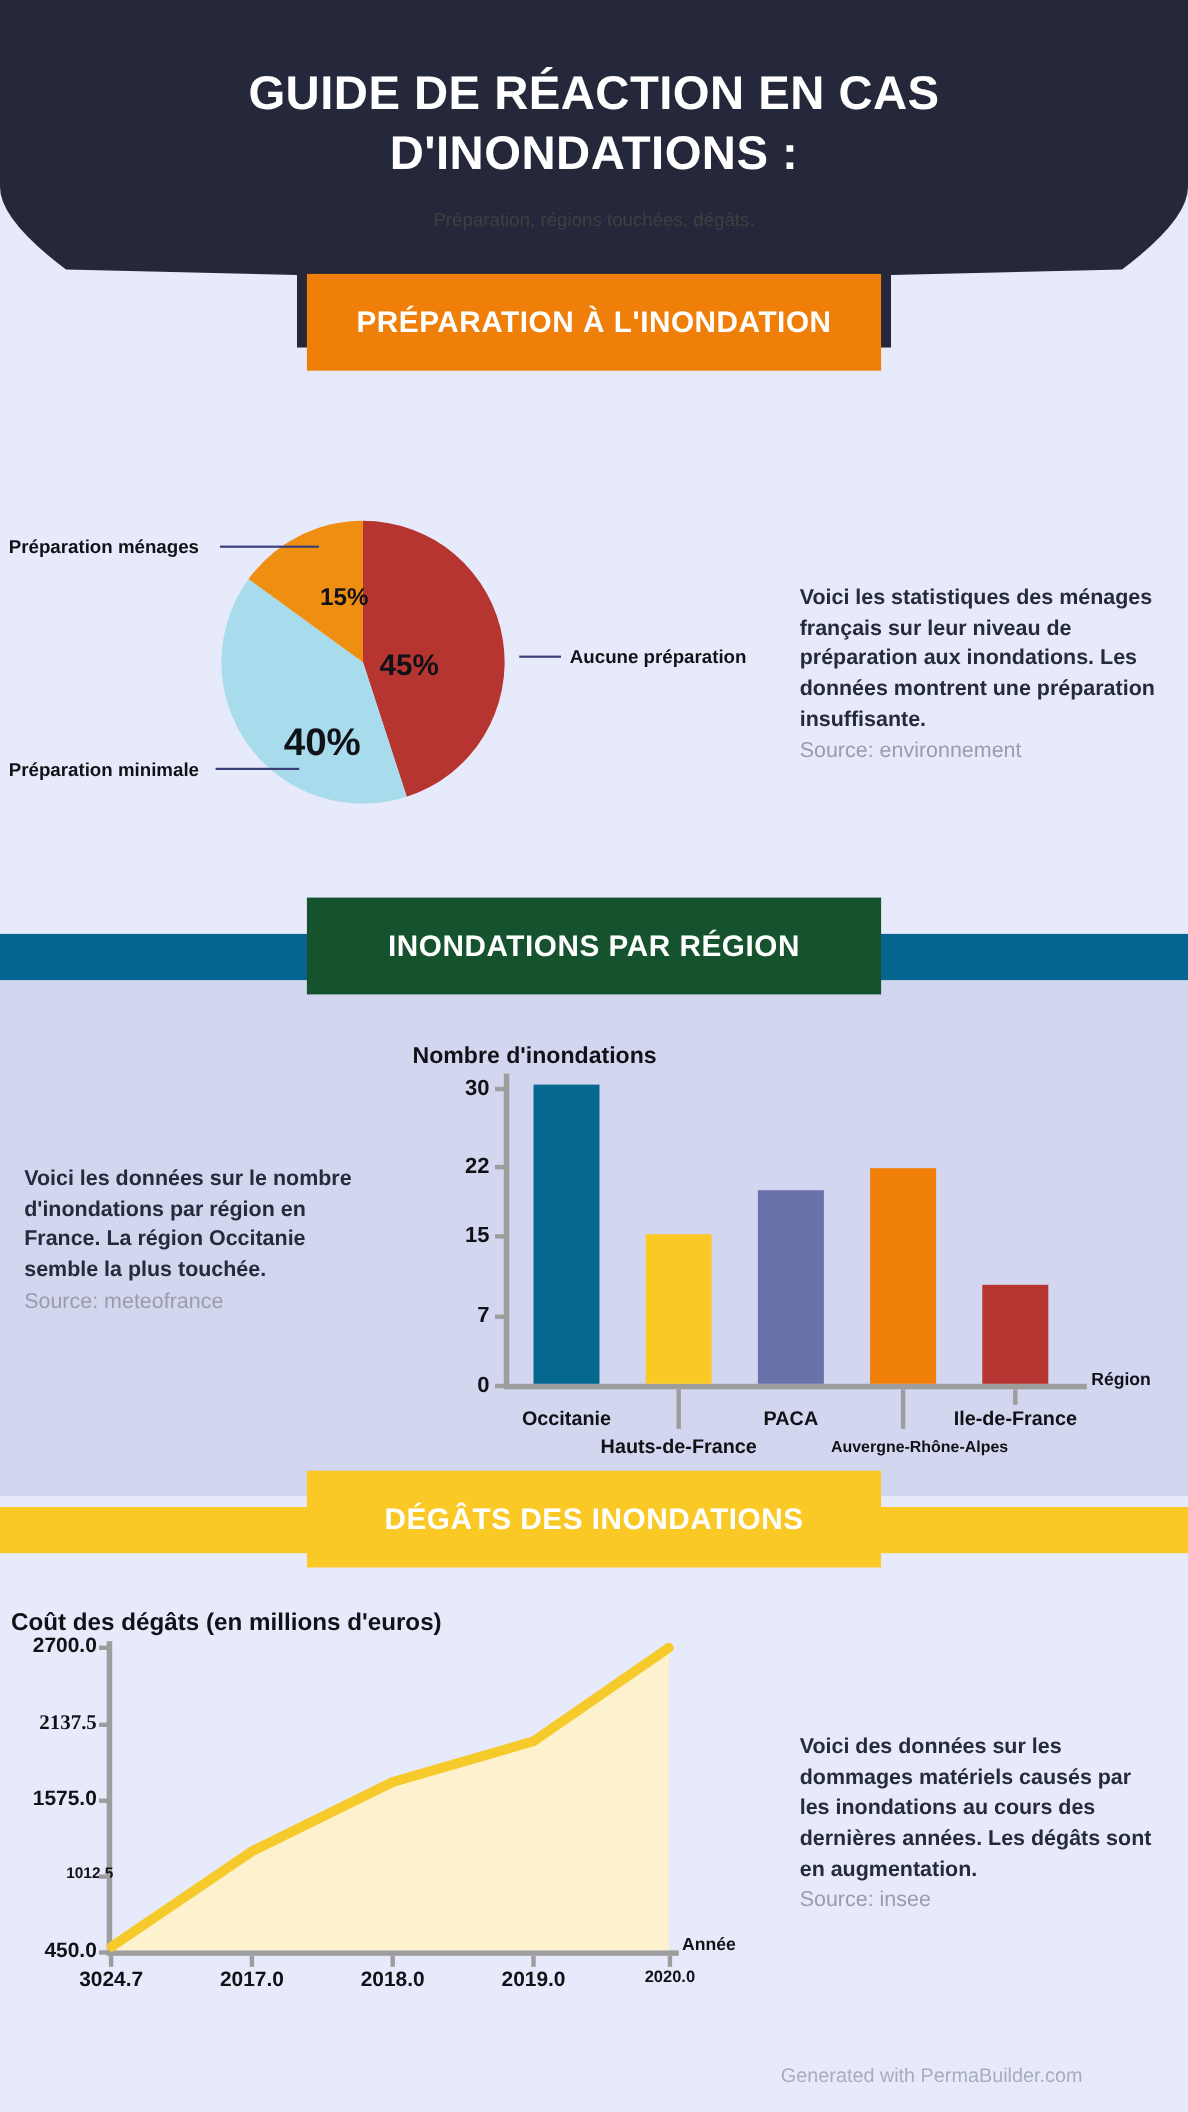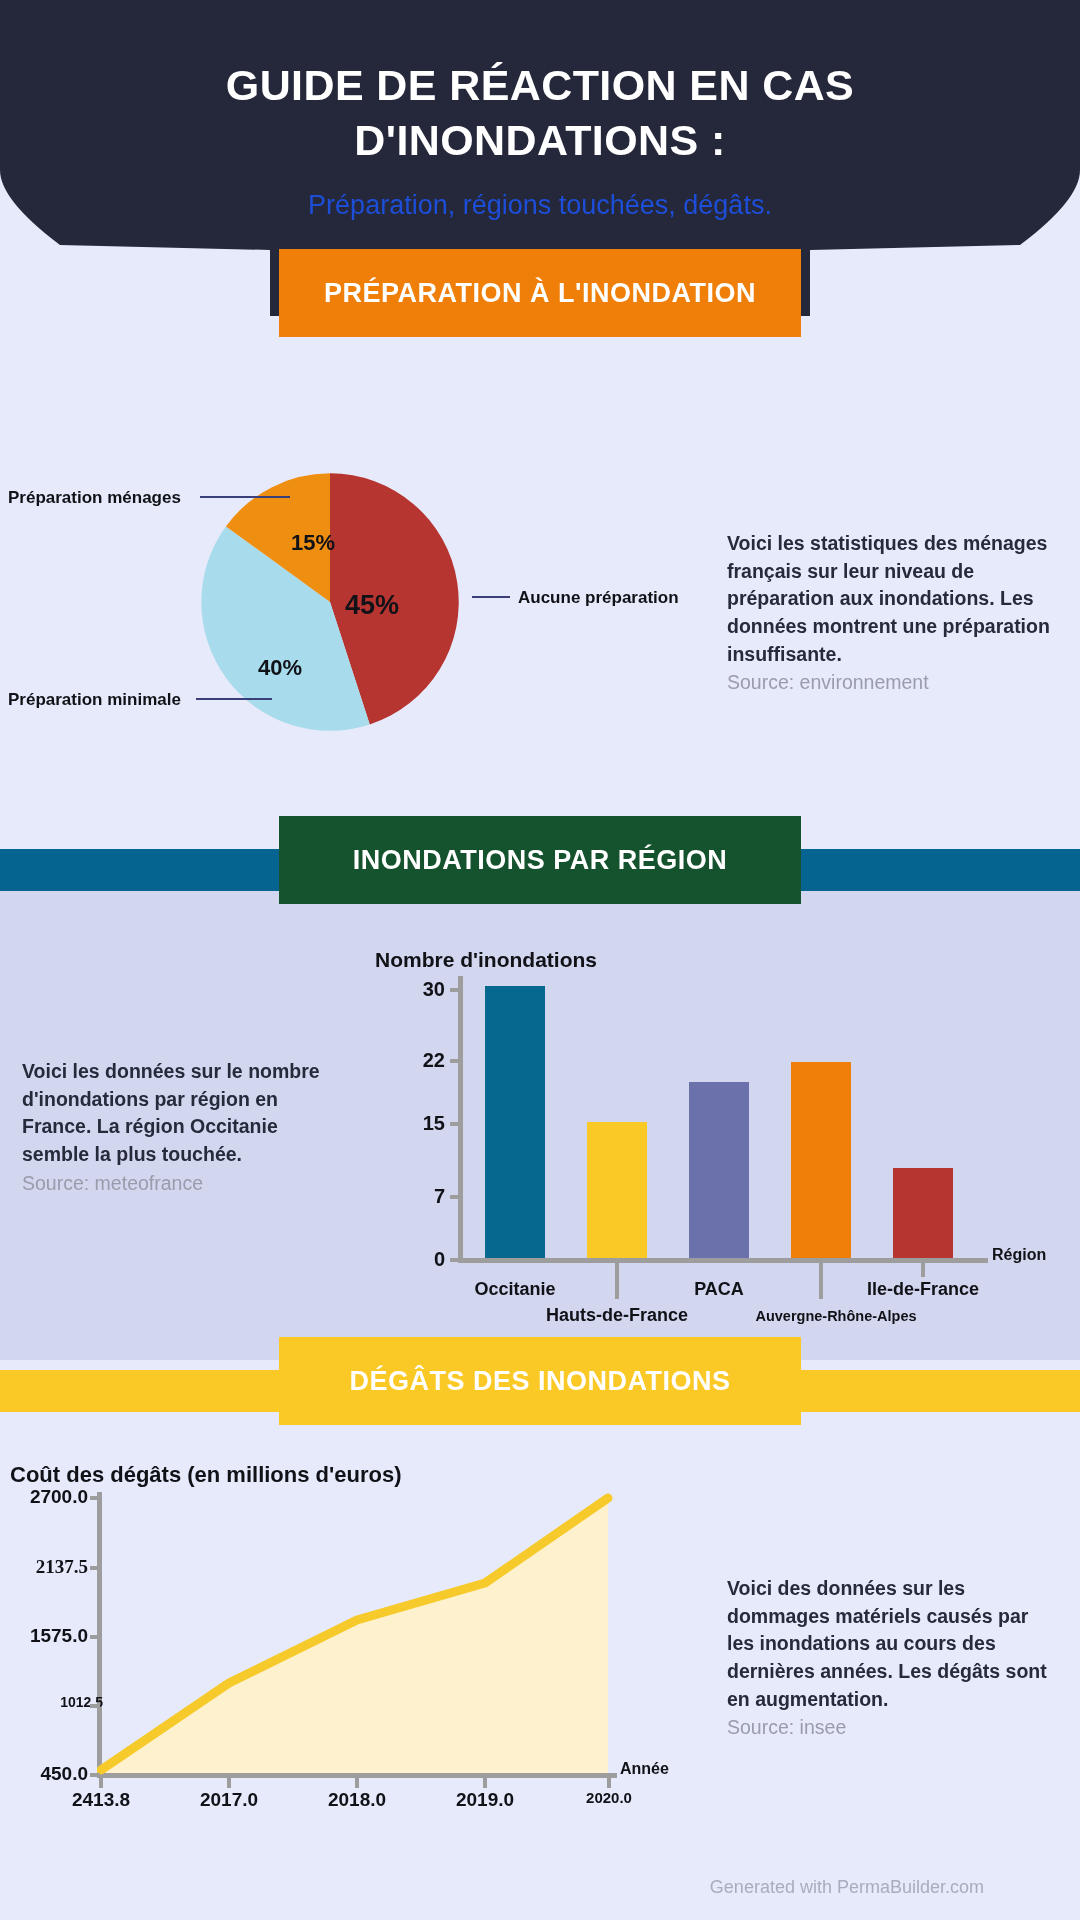--- a/index.html
+++ b/index.html
@@ -19,21 +19,21 @@
   }
   .header-text { position:absolute; left:0; top:0; width:1080px; text-align:center; }
   .header-title {
     margin-top:58px;
     font-size:43px; font-weight:bold; color:#ffffff;
     letter-spacing:.4px; line-height:1.28;
     padding:0 160px;
     text-transform:uppercase;
   }
   .header-sub {
-    margin-top:22px; font-size:27px; color:#1d4ed8; font-weight:400;
+    margin-top:22px; font-size:17px; color:#404040; font-weight:400;
   }
 
   
   .band { position:absolute; left:0; width:1080px; height:42px; }
   .banner {
     position:absolute; width:522px; height:88px;
     display:flex; align-items:center; justify-content:center;
     color:#fff; font-weight:bold; font-size:27px; letter-spacing:.5px;
     text-transform:uppercase; text-align:center;
   }
@@ -86,21 +86,21 @@
     <svg style="position:absolute;left:196px;top:468px;width:268px;height:268px;" viewBox="0 0 200 200">
 
       <path d="M100,100 L100,4 A96,96 0 0,1 129.66,191.33 Z" fill="#b73530"></path>
 
       <path d="M100,100 L129.66,191.33 A96,96 0 0,1 22.31,43.60 Z" fill="#a8dcec"></path>
 
       <path d="M100,100 L22.31,43.60 A96,96 0 0,1 100,4 Z" fill="#ef8f11"></path>
     </svg>
 
     <div class="pie-label" style="left:345px;top:590px;font-size:27px;font-weight:bold;">45%</div>
-    <div class="pie-label" style="left:258px;top:655px;font-size:22px;font-weight:bold;">40%</div>
+    <div class="pie-label" style="left:258px;top:655px;font-size:35px;font-weight:bold;">40%</div>
     <div class="pie-label" style="left:291px;top:530px;font-size:22px;font-weight:bold;">15%</div>
 
     <div class="pie-label" style="left:8px;top:488px;">Préparation ménages</div>
     <div class="leader" style="left:200px;top:496px;width:90px;"></div>
 
     <div class="pie-label" style="left:8px;top:690px;">Préparation minimale</div>
     <div class="leader" style="left:196px;top:698px;width:76px;"></div>
 
     <div class="pie-label" style="left:518px;top:588px;">Aucune préparation</div>
     <div class="leader" style="left:472px;top:596px;width:38px;"></div>
@@ -194,21 +194,21 @@
 
     <div class="tick-lbl" style="left:0px;top:1763px;width:88px;font-size:19px;">450.0</div>
     <div class="tick-mark" style="left:90px;top:1773px;width:10px;height:4px;"></div>
 
     <div class="tick-mark" style="left:99px;top:1778px;width:4px;height:10px;"></div>
     <div class="tick-mark" style="left:227px;top:1778px;width:4px;height:10px;"></div>
     <div class="tick-mark" style="left:355px;top:1778px;width:4px;height:10px;"></div>
     <div class="tick-mark" style="left:483px;top:1778px;width:4px;height:10px;"></div>
     <div class="tick-mark" style="left:607px;top:1778px;width:4px;height:10px;"></div>
 
-    <div class="cat-lbl" style="left:41px;top:1789px;width:120px;font-size:19px;">2413.8</div>
+    <div class="cat-lbl" style="left:41px;top:1789px;width:120px;font-size:19px;">3024.7</div>
     <div class="cat-lbl" style="left:169px;top:1789px;width:120px;font-size:19px;">2017.0</div>
     <div class="cat-lbl" style="left:297px;top:1789px;width:120px;font-size:19px;">2018.0</div>
     <div class="cat-lbl" style="left:425px;top:1789px;width:120px;font-size:19px;">2019.0</div>
     <div class="cat-lbl" style="left:549px;top:1789px;width:120px;font-size:15px;">2020.0</div>
 
     <div class="axis-name" style="left:620px;top:1760px;">Année</div>
   </div>
 
   <div class="blurb" style="left:727px;top:1575px;width:320px;">
     <span>Voici des données sur les dommages matériels causés par les inondations au cours des dernières années. Les dégâts sont en augmentation.</span>

